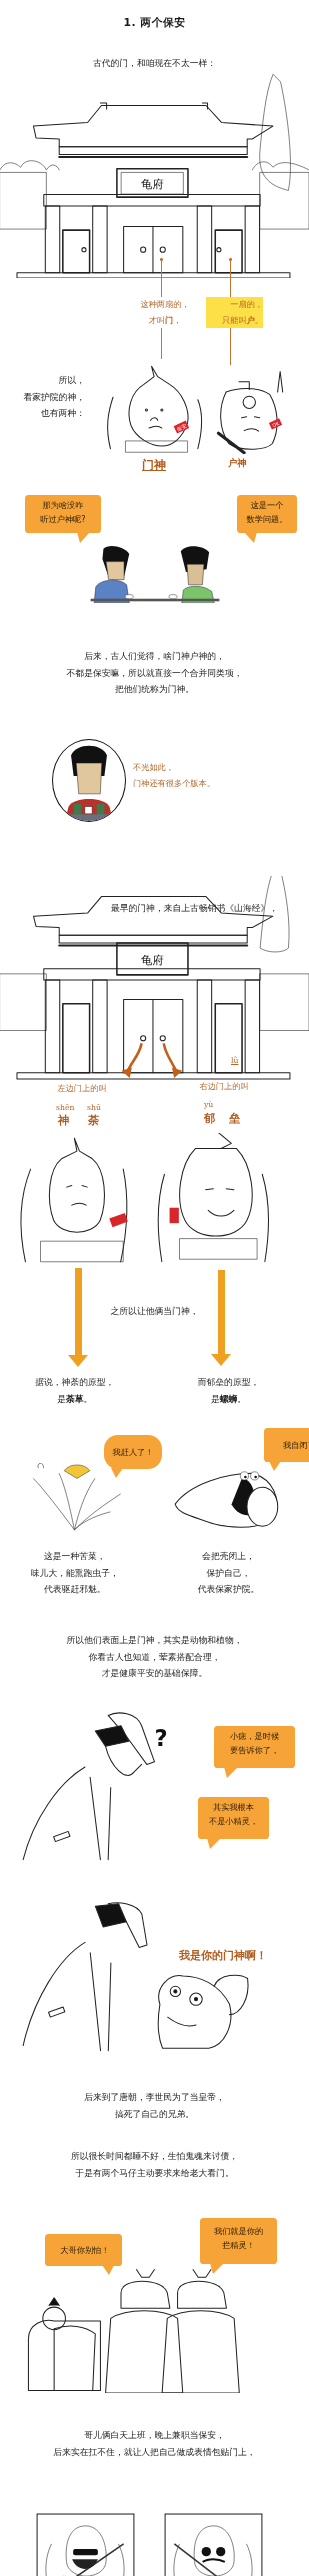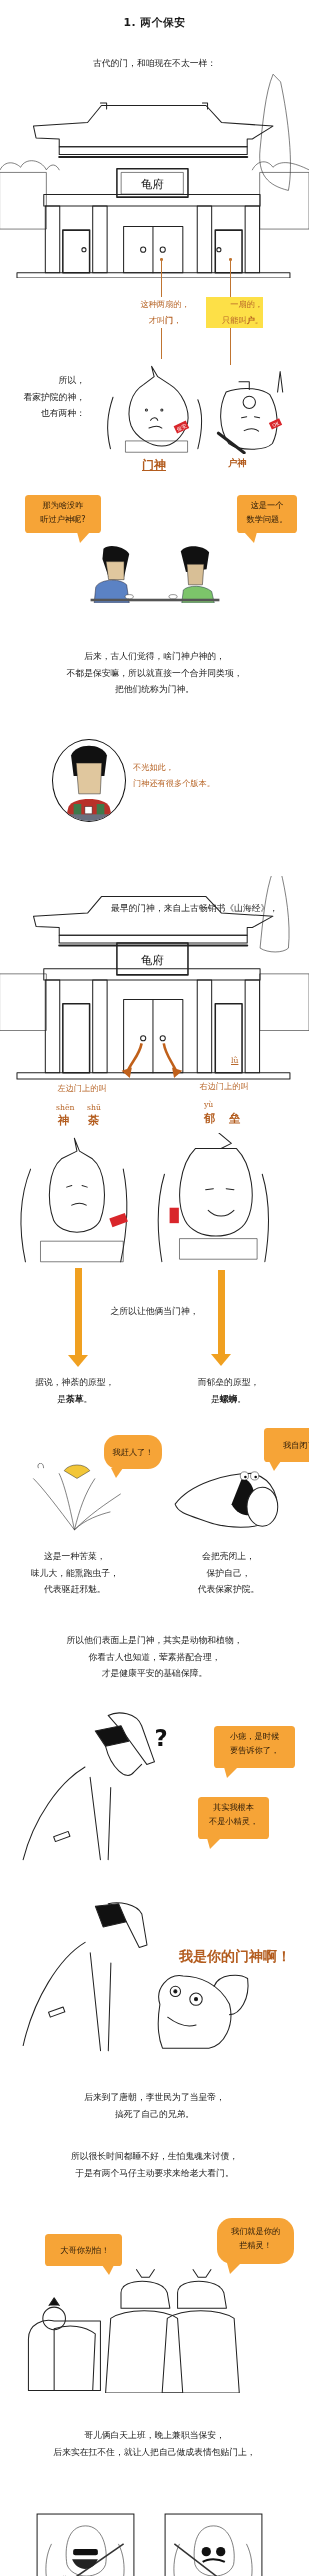--- a/index.html
+++ b/index.html
@@ -314,37 +314,37 @@
 
     <path d="M275 200 C265 170 290 140 320 145 C350 145 390 160 410 200 C420 240 400 280 370 285 L280 285 C270 260 270 230 275 200 Z"></path>
     <circle cx="305" cy="175" r="10"></circle>
       <circle cx="345" cy="190" r="12"></circle>
     <circle cx="305" cy="175" r="3" fill="#111"></circle>
       <circle cx="345" cy="190" r="3" fill="#111"></circle>
     <path d="M290 225 C310 240 330 245 345 240"></path>
     <path d="M380 165 C390 140 430 140 445 150 C450 190 430 220 410 220"></path>
   </g>
 </svg>
-<div class="abs" style="left:179px;top:1948px;font-size:14px;font-weight:bold;color:#b35c1e;">我是你的门神啊！</div>
+<div class="abs" style="left:179px;top:1948px;font-size:11px;font-weight:bold;color:#b35c1e;">我是你的门神啊！</div>
 
 <div class="center-text body-text" style="top:2089px;">
   <div>后来到了唐朝，李世民为了当皇帝，</div>
   <div>搞死了自己的兄弟。</div>
 </div>
 
 <div class="center-text body-text" style="top:2148px;">
   <div>所以很长时间都睡不好，生怕鬼魂来讨债，</div>
   <div>于是有两个马仔主动要求来给老大看门。</div>
 </div>
 
 <div class="bubble" style="left:45px;top:2234px;width:77px;height:32px;line-height:24px;padding-left:8px;">
   <span>大哥你别怕！</span>
   <span class="tail" style="left:57px;top:31px;border-left:7.2px solid transparent;border-right:5.2px solid transparent;border-top:10.3px solid #f6a437;"></span>
 </div>
-<div class="bubble" style="left:217px;top:2218px;width:77px;height:46px;border-radius:15px;">
+<div class="bubble" style="left:200px;top:2218px;width:77px;height:46px;">
   <div style="padding-top:3.1px;">我们就是你的</div>
   <div>拦精灵！</div>
   <span class="tail" style="left:10.3px;top:45px;border-left:3.1px solid transparent;border-right:11.3px solid transparent;border-top:11.3px solid #f6a437;"></span>
 </div>
 
 <svg class="drawing" style="left:23px;top:2267px;" width="232" height="126" viewBox="0 0 450 245">
   <g class="ink">
     <path d="M10 140 C10 110 40 100 60 105 L150 105 L150 240 L10 240 Z"></path>
     <circle cx="60" cy="100" r="22"></circle>
     <path d="M50 75 L60 60 L70 75" fill="#111"></path>

